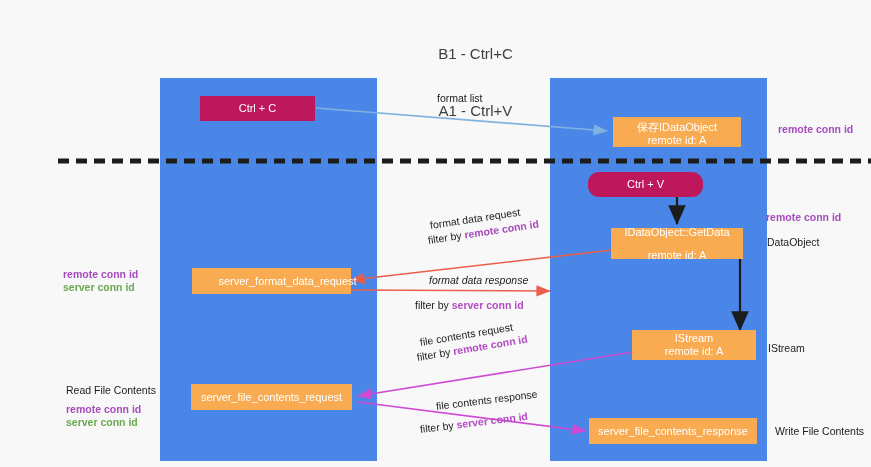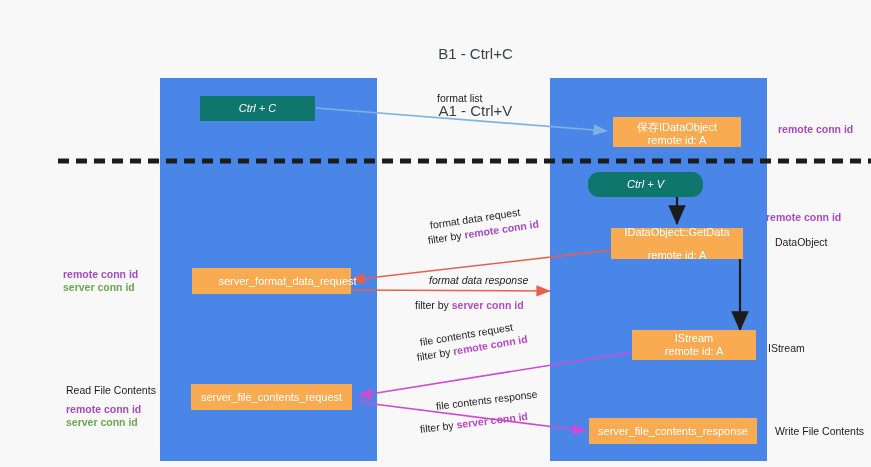--- a/index.html
+++ b/index.html
@@ -27,21 +27,21 @@
 
   .node{
     position:absolute;
     display:flex;align-items:center;justify-content:center;
     text-align:center;
     color:#ffffff;
     font-size:11px;line-height:13px;
     box-sizing:border-box;
     white-space:pre;
   }
-  .node.green{background:#0f766e;font-style:italic;}
+  .node.green{background:#be185d;}
   .node.orange{background:#f9ab52;}
 
   .lbl{
     position:absolute;
     font-size:10.5px;line-height:13px;
     color:#1c1c1c;
     white-space:pre;
   }
   .lbl.side{font-size:10.5px;}
   .purple{color:#a64bbd;font-weight:bold;}
@@ -151,21 +151,21 @@
   <div class="lbl" style="left:375px;top:299px;"><span>filter by </span><span class="magenta">server conn id</span></div>
 
   <div class="lbl rot-b" style="left:380px;top:336px;">file contents request</div>
   <div class="lbl rot-b" style="left:377px;top:351px;"><span>filter by </span><span class="magenta">remote conn id</span></div>
 
   <div class="lbl rot-c" style="left:396px;top:400px;">file contents response</div>
   <div class="lbl rot-c" style="left:380px;top:423px;"><span>filter by </span><span class="magenta">server conn id</span></div>
 
   <div class="lbl side purple" style="left:738px;top:123px;">remote conn id</div>
   <div class="lbl side purple" style="left:726px;top:211px;">remote conn id</div>
-  <div class="lbl side" style="left:727px;top:236px;padding-left:8px;">DataObject</div>
+  <div class="lbl side" style="left:727px;top:236px;">DataObject</div>
   <div class="lbl side" style="left:728px;top:342px;">IStream</div>
   <div class="lbl side" style="left:735px;top:425px;">Write File Contents</div>
 
   <div class="lbl side purple" style="left:23px;top:268px;">remote conn id</div>
   <div class="lbl side green-t" style="left:23px;top:281px;">server conn id</div>
 
   <div class="lbl side" style="left:26px;top:384px;">Read File Contents</div>
   <div class="lbl side purple" style="left:26px;top:403px;">remote conn id</div>
   <div class="lbl side green-t" style="left:26px;top:416px;">server conn id</div>
 

